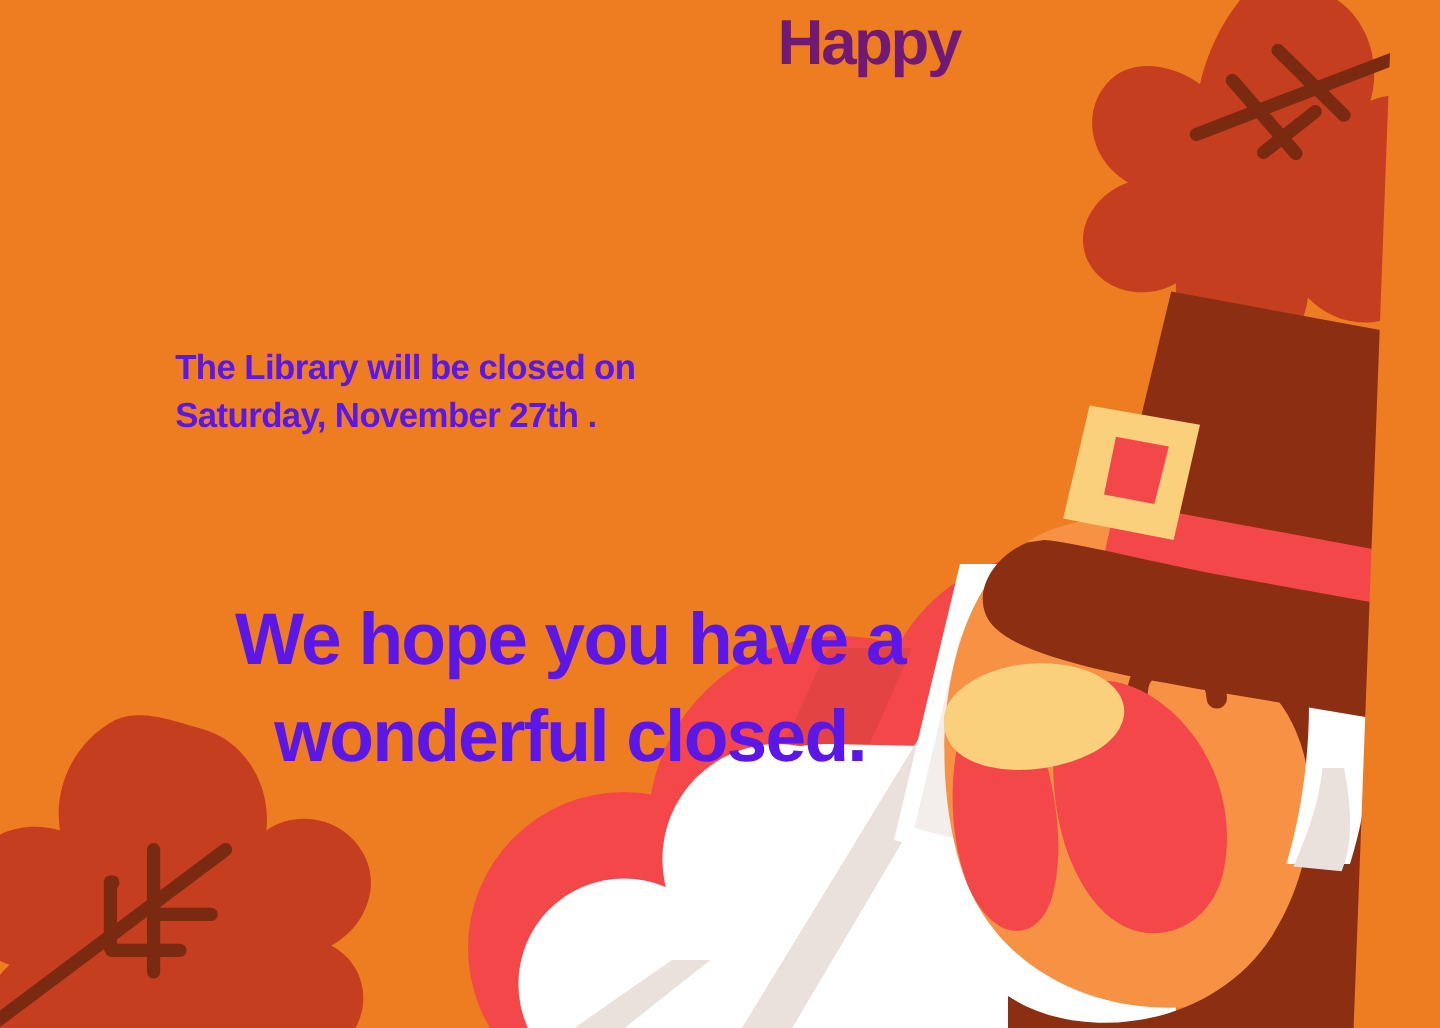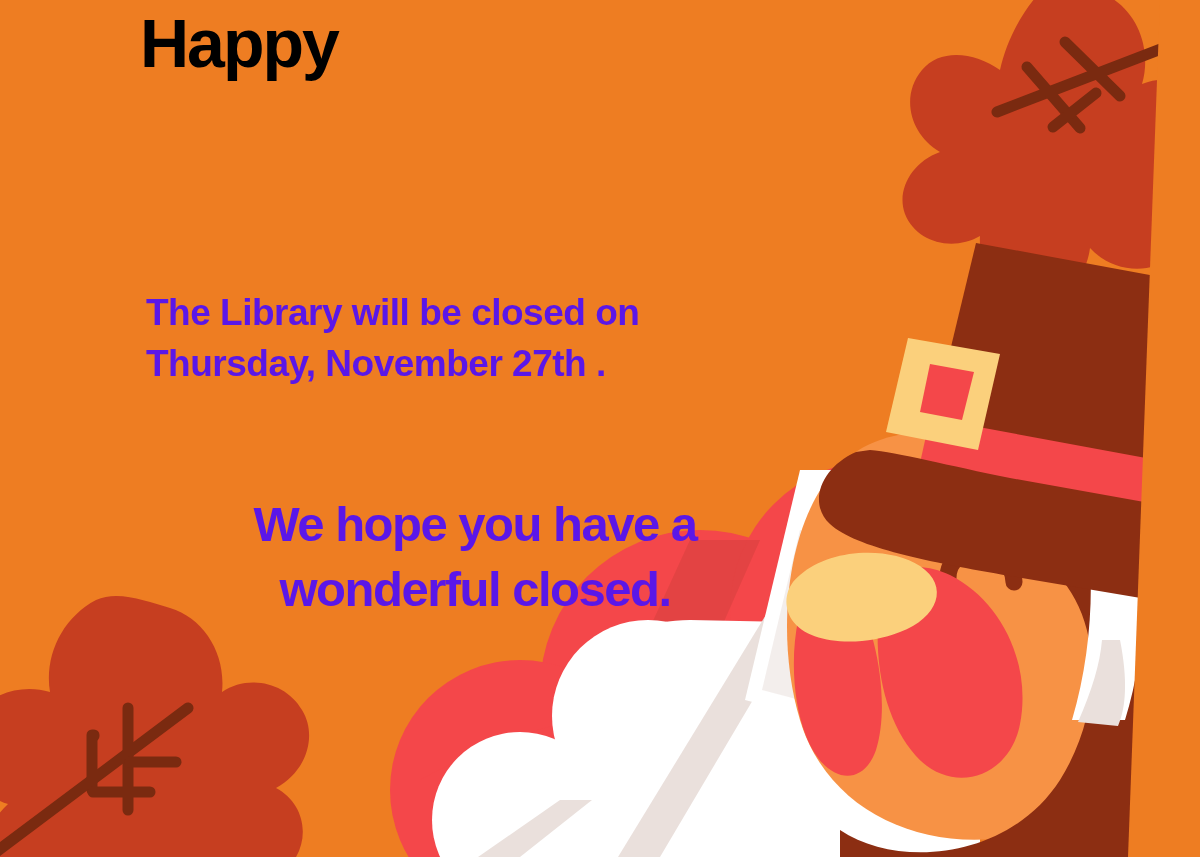--- a/index.html
+++ b/index.html
@@ -25,55 +25,55 @@
   .textlayer {
     position: absolute;
     inset: 0;
     z-index: 5;
   }
   .headline {
     position: absolute;
     left: 140px;
     top: 10px;
     width: 660px;
-    text-align: left;
-    color: #000000;
+    text-align: right;
+    color: #701a75;
     font-weight: 700;
-    font-size: 68px;
+    font-size: 53px;
     line-height: 0.98;
     letter-spacing: -2px;
     font-family: "Liberation Sans", sans-serif;
   }
   .headline .l1 { display: block; }
   .headline .l2 { display: block; }
 
   .notice {
     position: absolute;
     left: 146px;
     top: 288px;
     width: 680px;
     text-align: left;
     color: #5A17E8;
     font-weight: 700;
-    font-size: 37px;
+    font-size: 29px;
     line-height: 1.37;
     letter-spacing: -0.5px;
   }
   .notice .l1 { display: block; }
   .notice .l2 { display: block; }
 
   .wish {
     position: absolute;
     left: 130px;
     top: 492px;
     width: 690px;
     text-align: center;
     color: #5A17E8;
     font-weight: 700;
-    font-size: 49px;
+    font-size: 61px;
     line-height: 1.32;
     letter-spacing: -1.5px;
   }
   .wish .l1 { display: block; }
   .wish .l2 { display: block; }
 </style>
 </head>
 <body>
 
 <div id="poster">
@@ -239,21 +239,21 @@
   </svg>
 
   <div class="textlayer">
 
     <div class="headline">
       <span class="l1">Happy</span>
     </div>
 
     <div class="notice">
       <span class="l1">The Library will be closed on</span>
-      <span class="l2">Thursday, November 27th .</span>
+      <span class="l2">Saturday, November 27th .</span>
     </div>
 
     <div class="wish">
       <span class="l1">We hope you have a</span>
       <span class="l2">wonderful closed.</span>
     </div>
 
   </div>
 
 </div>

